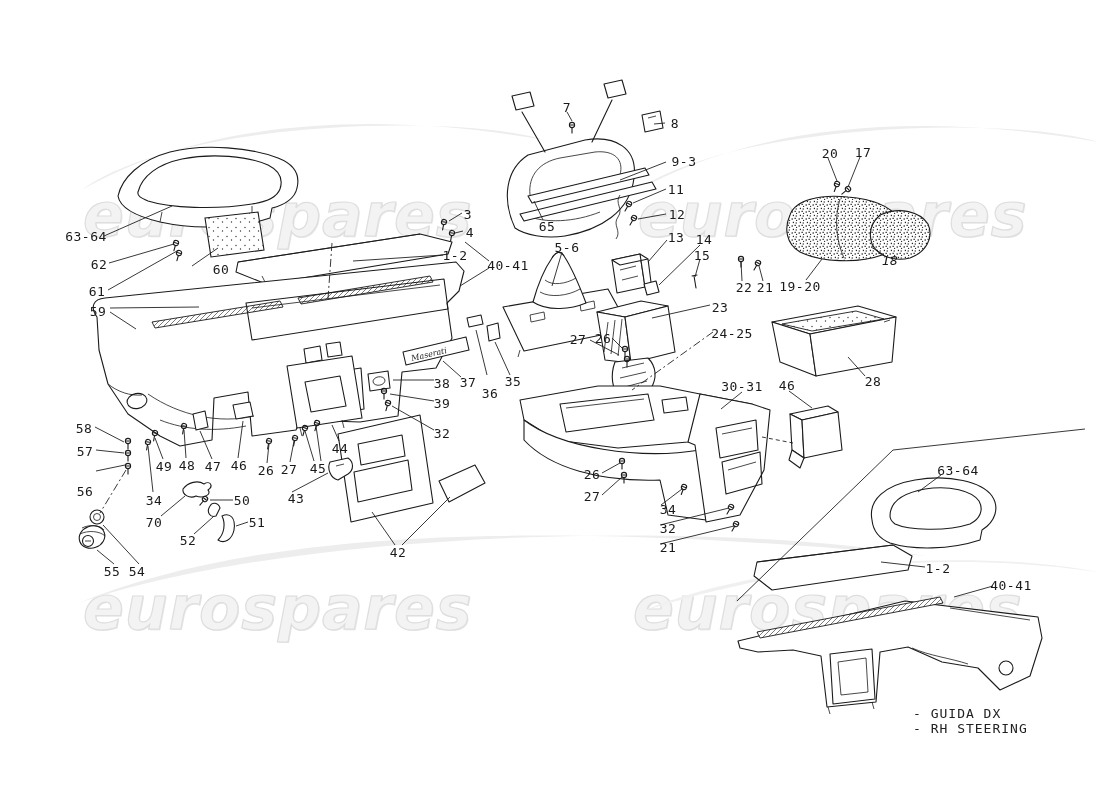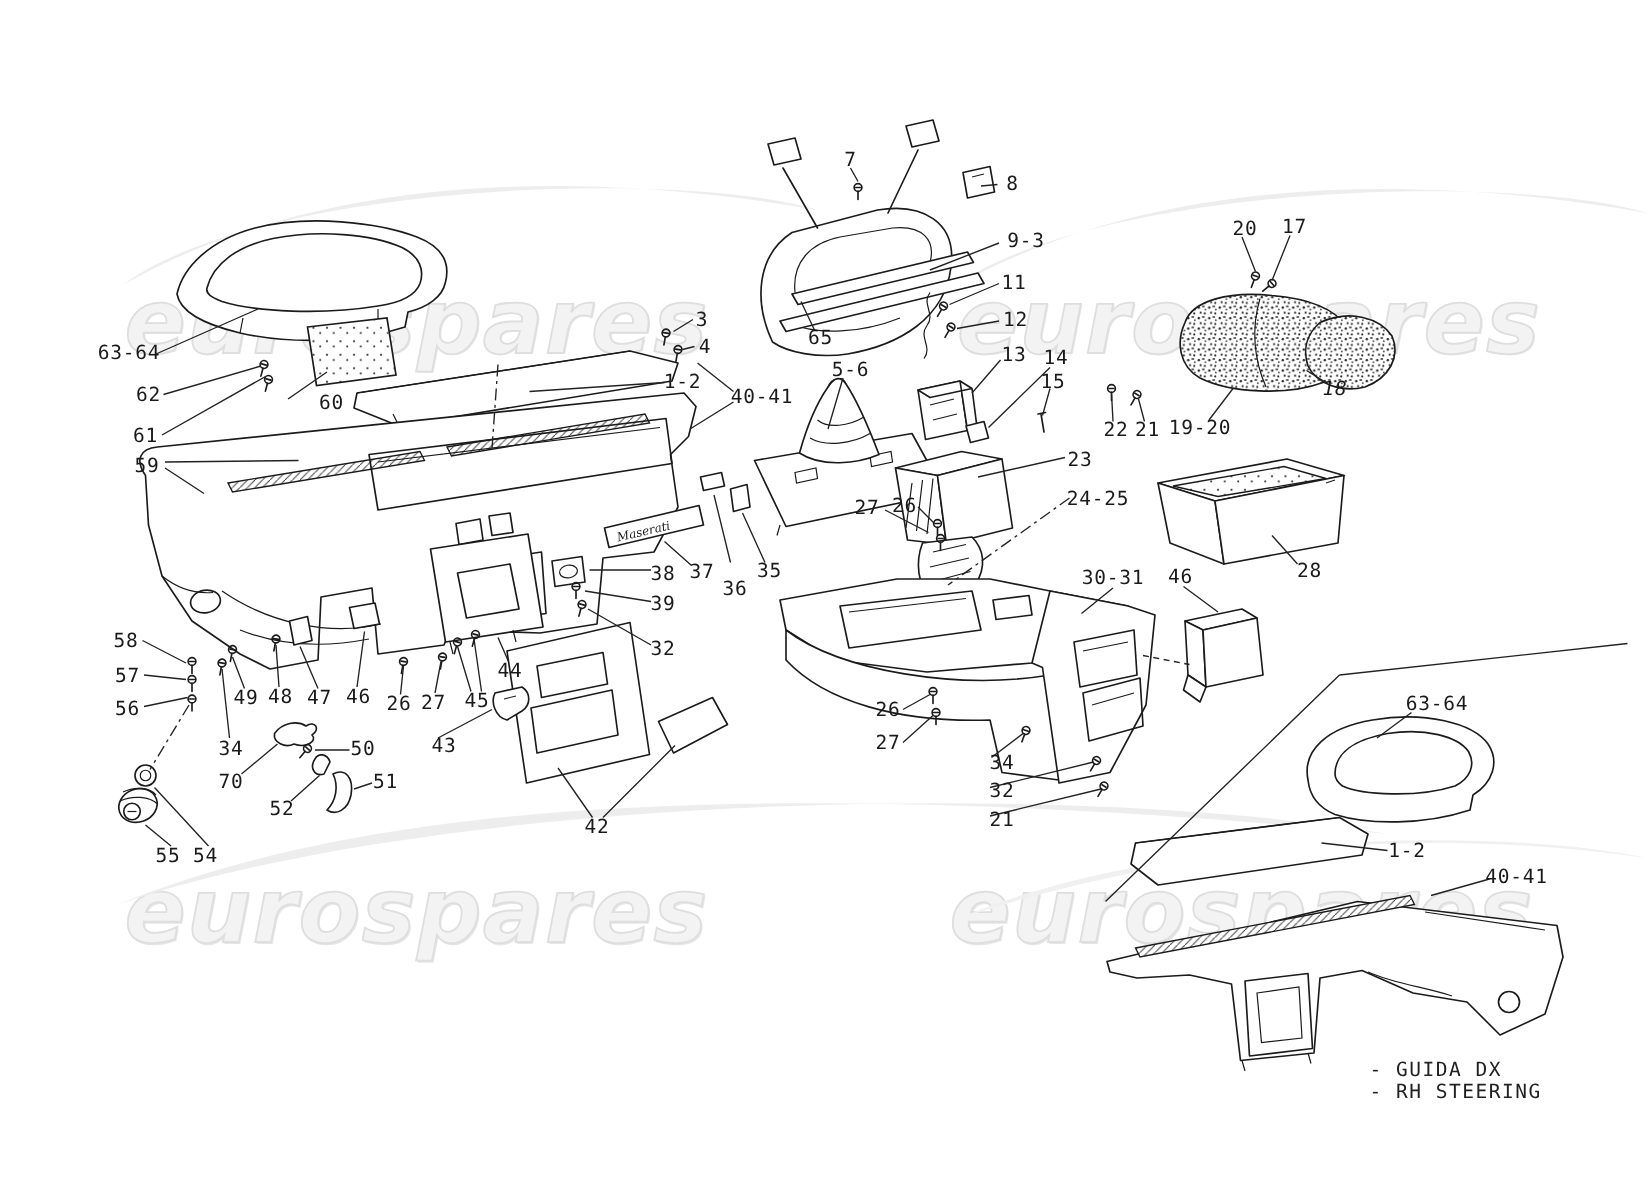--- a/index.html
+++ b/index.html
@@ -339,21 +339,21 @@
       <span class="plabel" style="left: 873px; top: 381px;">28</span>
       <span class="plabel" style="left: 742px; top: 386px;">30-31</span>
       <span class="plabel" style="left: 787px; top: 385px;">46</span>
       <span class="plabel" style="left: 592px; top: 474px;">26</span>
       <span class="plabel" style="left: 592px; top: 496px;">27</span>
       <span class="plabel" style="left: 668px; top: 509px;">34</span>
       <span class="plabel" style="left: 668px; top: 528px;">32</span>
       <span class="plabel" style="left: 668px; top: 547px;">21</span>
       <span class="plabel" style="left: 84px; top: 428px;">58</span>
       <span class="plabel" style="left: 85px; top: 451px;">57</span>
-      <span class="plabel" style="left: 85px; top: 473px;">56</span>
+      <span class="plabel" style="left: 85px; top: 491px;">56</span>
       <span class="plabel" style="left: 164px; top: 466px;">49</span>
       <span class="plabel" style="left: 187px; top: 465px;">48</span>
       <span class="plabel" style="left: 213px; top: 466px;">47</span>
       <span class="plabel" style="left: 239px; top: 465px;">46</span>
       <span class="plabel" style="left: 266px; top: 470px;">26</span>
       <span class="plabel" style="left: 289px; top: 469px;">27</span>
       <span class="plabel" style="left: 318px; top: 468px;">45</span>
       <span class="plabel" style="left: 154px; top: 500px;">34</span>
       <span class="plabel" style="left: 154px; top: 522px;">70</span>
       <span class="plabel" style="left: 242px; top: 500px;">50</span>

